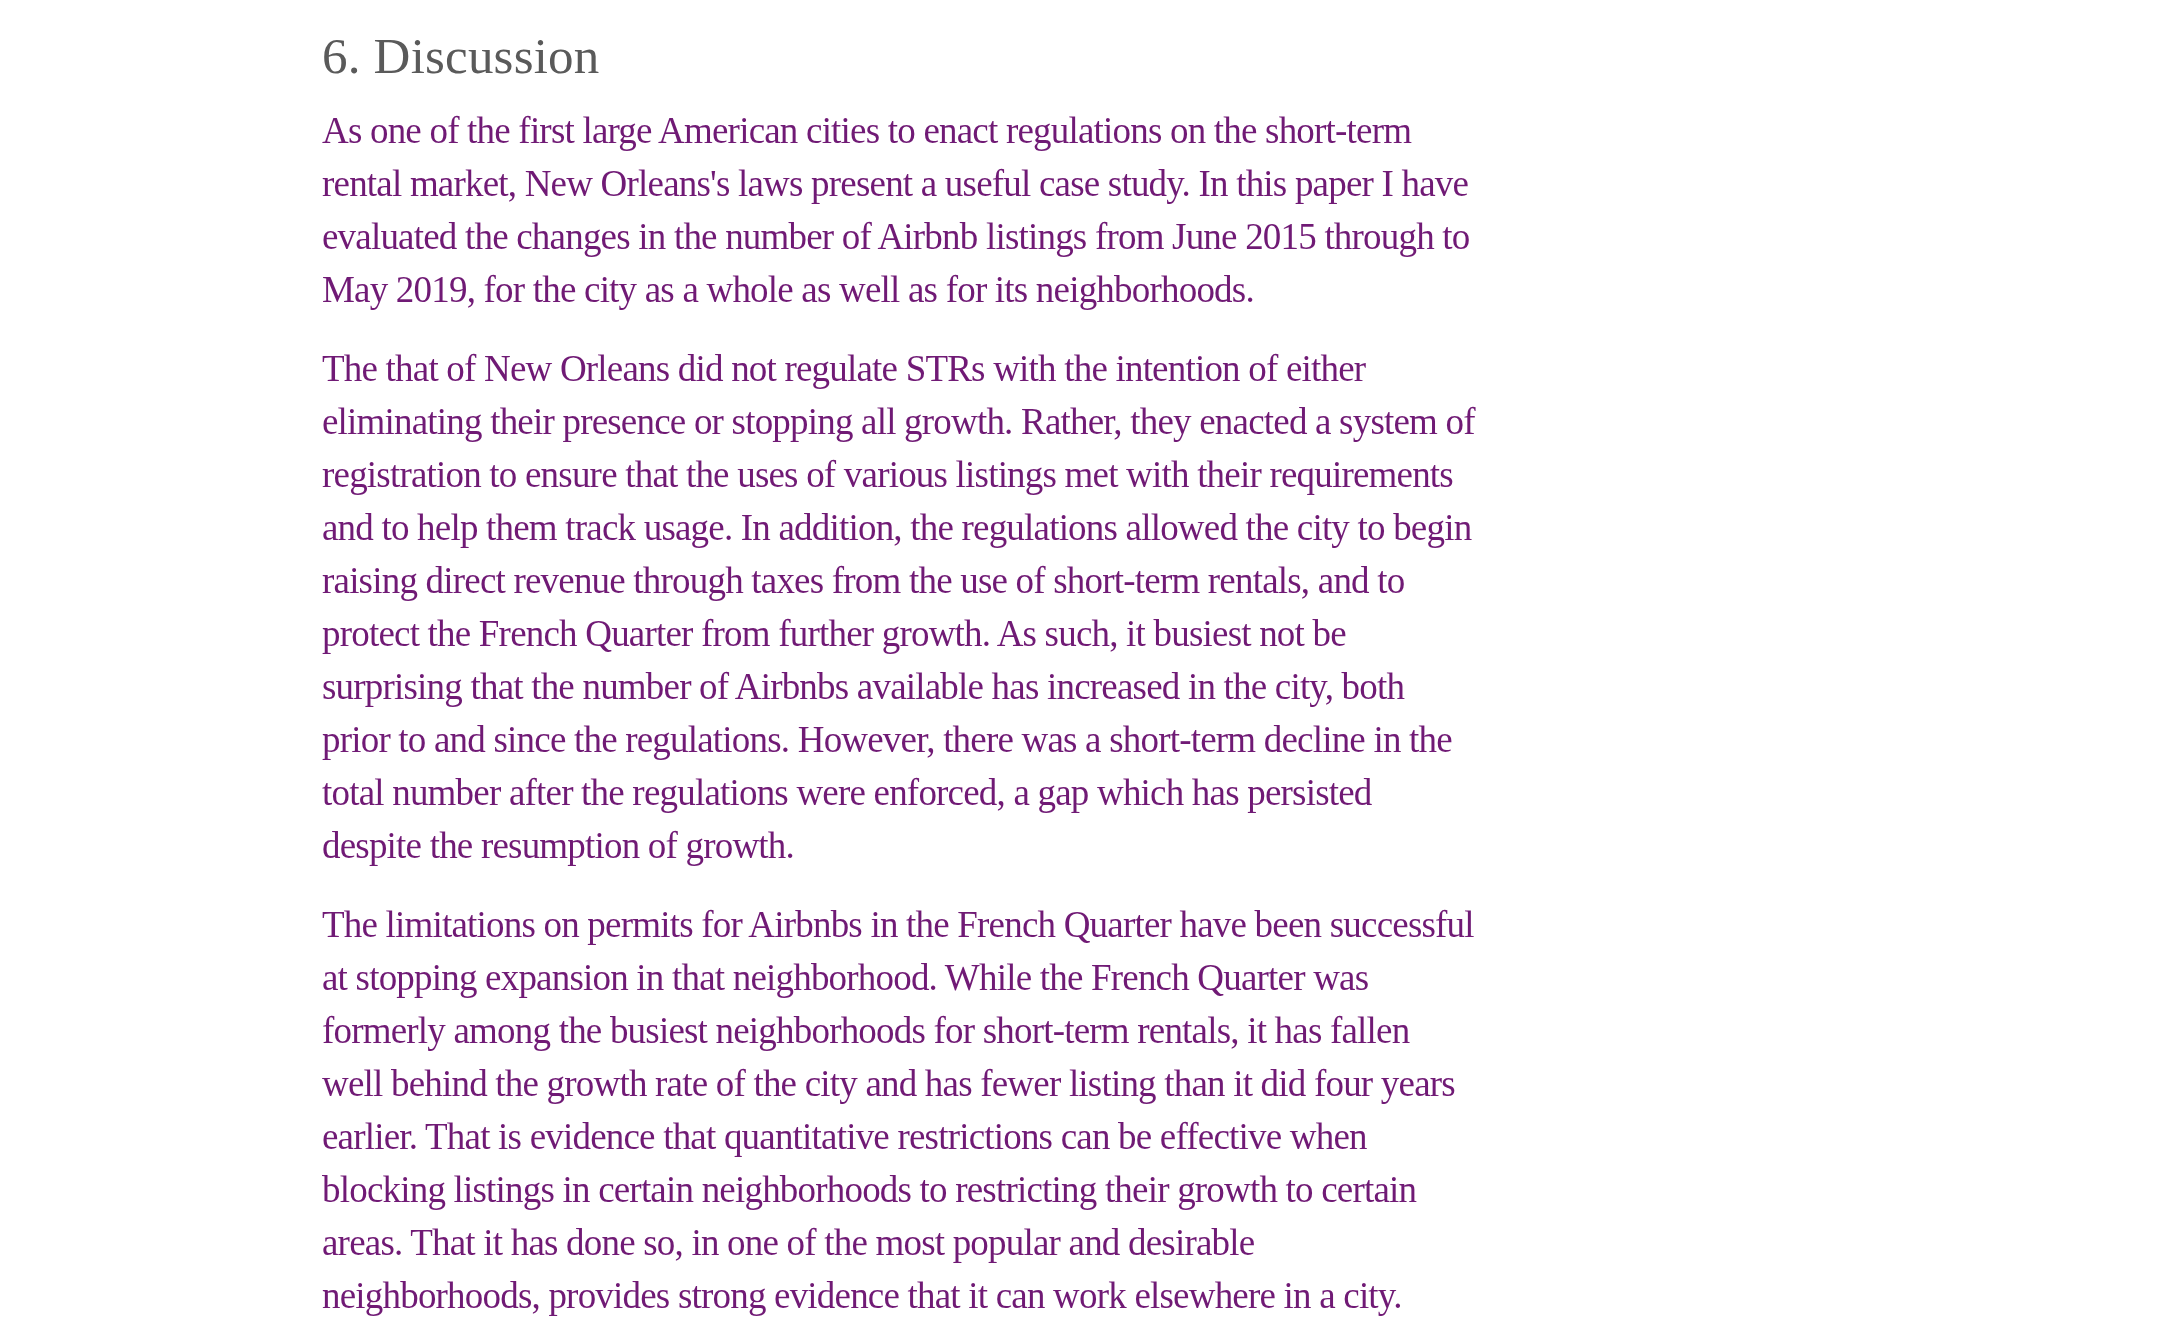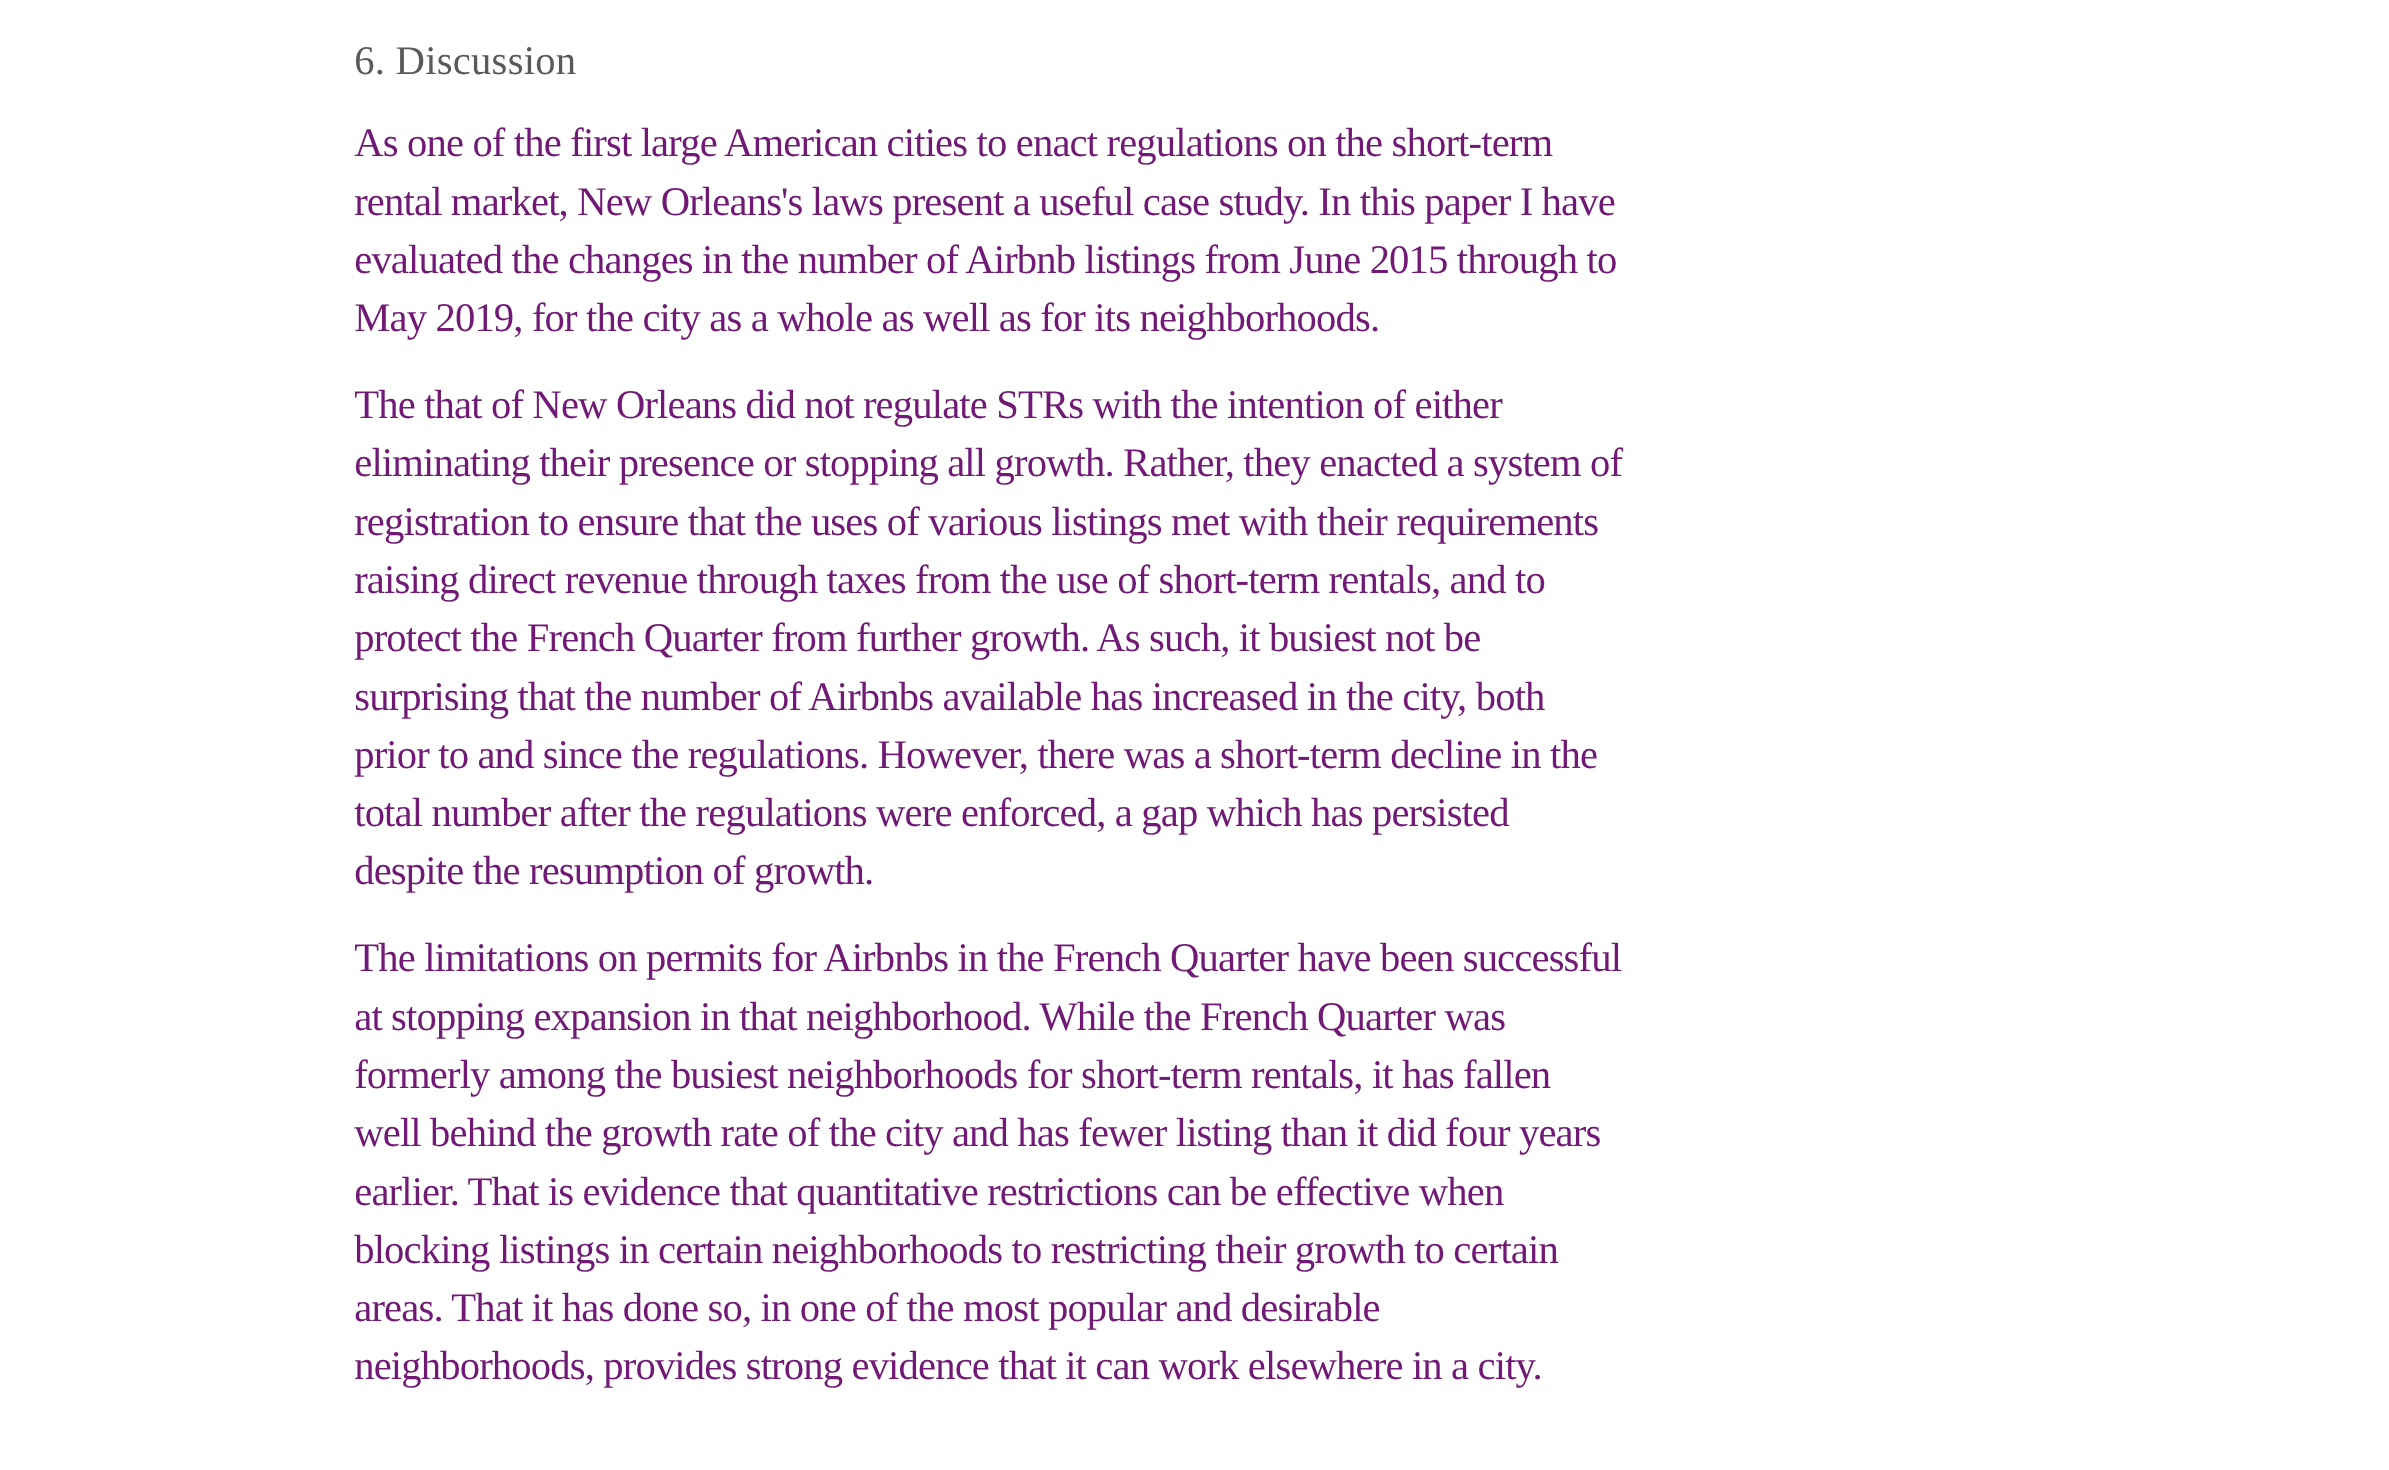--- a/index.html
+++ b/index.html
@@ -12,21 +12,21 @@
       height: 1336px;
       background: #ffffff;
       overflow: hidden;
       font-family: "Liberation Serif", "DejaVu Serif", serif;
     }
     .content {
       margin-left: 322px;
       width: 1400px;
     }
     h1.section-heading {
-      font-size: 37px;
+      font-size: 51px;
       line-height: 60px;
       font-weight: 400;
       color: #5a5a5a;
       margin: 26px 0 0 0;
       padding: 0;
       letter-spacing: 0.2px;
     }
     .para {
       margin: 0 0 26px 0;
       padding: 0;
@@ -55,20 +55,21 @@
       <span class="line">As one of the first large American cities to enact regulations on the short-term</span>
       <span class="line">rental market, New Orleans's laws present a useful case study. In this paper I have</span>
       <span class="line">evaluated the changes in the number of Airbnb listings from June 2015 through to</span>
       <span class="line">May 2019, for the city as a whole as well as for its neighborhoods.</span>
     </p>
 
     <p class="para">
       <span class="line">The that of New Orleans did not regulate STRs with the intention of either</span>
       <span class="line">eliminating their presence or stopping all growth. Rather, they enacted a system of</span>
       <span class="line">registration to ensure that the uses of various listings met with their requirements</span>
+      <span class="line">and to help them track usage. In addition, the regulations allowed the city to begin</span>
       <span class="line">raising direct revenue through taxes from the use of short-term rentals, and to</span>
       <span class="line">protect the French Quarter from further growth. As such, it busiest not be</span>
       <span class="line">surprising that the number of Airbnbs available has increased in the city, both</span>
       <span class="line">prior to and since the regulations. However, there was a short-term decline in the</span>
       <span class="line">total number after the regulations were enforced, a gap which has persisted</span>
       <span class="line">despite the resumption of growth.</span>
     </p>
 
     <p class="para">
       <span class="line">The limitations on permits for Airbnbs in the French Quarter have been successful</span>

